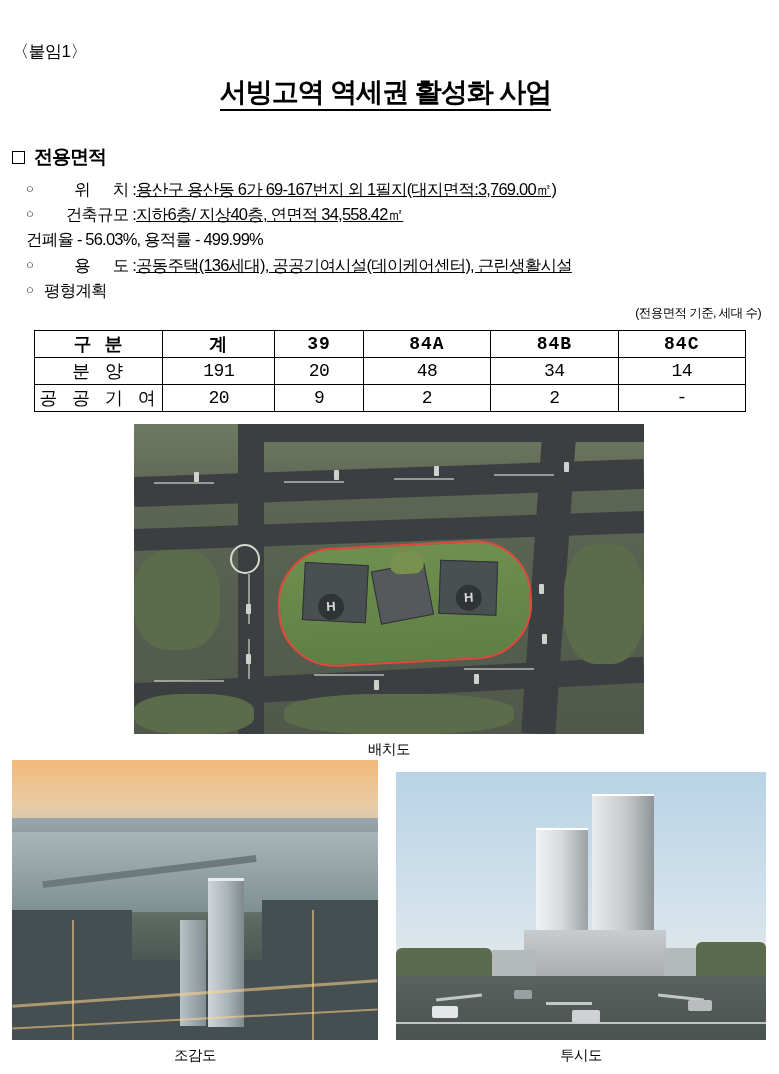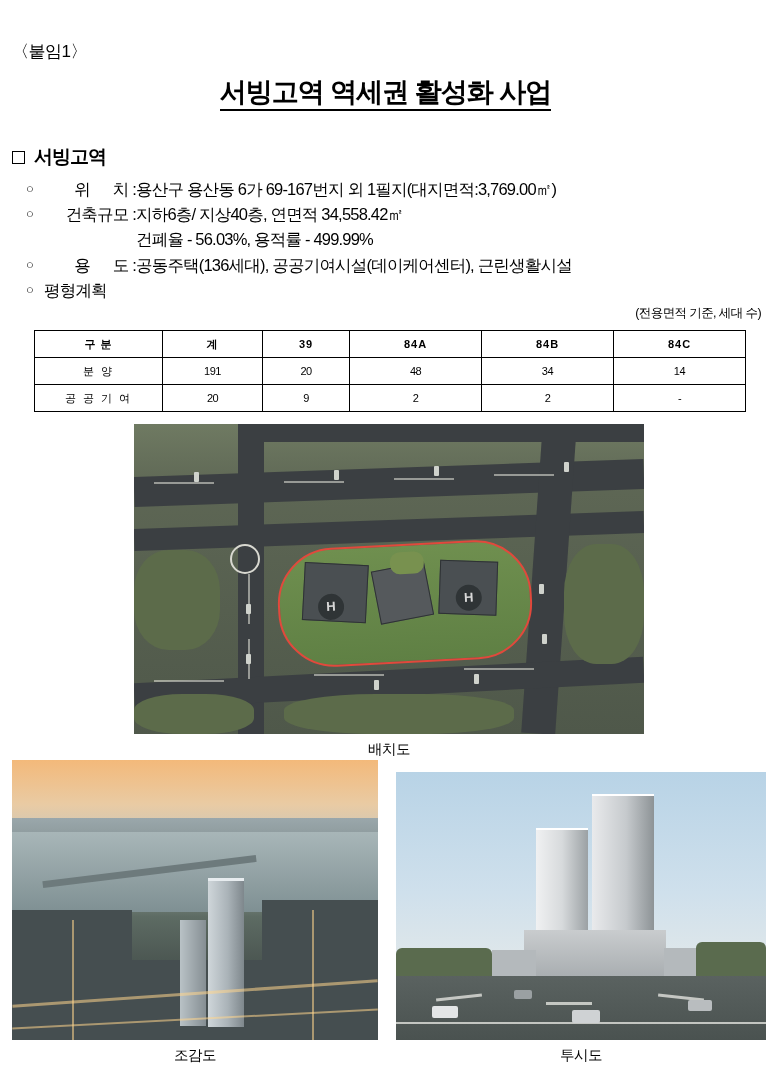--- a/index.html
+++ b/index.html
@@ -83,39 +83,40 @@
   }
   .blabel {
     flex: none;
     width: 92px;
     line-height: 22px;
     white-space: pre;
     text-align: right;
   }
   .bval {
     line-height: 22px;
+    text-decoration: underline;
   }
   .bval2 {
-    margin-left: 110px;
     line-height: 23px;
   }
   .unitnote {
     position: absolute;
     right: 18px;
     top: 305px;
     font-size: 12.5px;
     letter-spacing: -0.6px;
   }
   table.plan {
     position: absolute;
     left: 34px;
     top: 330px;
     width: 712px;
     border-collapse: collapse;
-    font-size: 11px;
+    font-size: 18px;
+    font-family: Liberation Mono, monospace;
   }
   table.plan td {
     border: 1px solid #000;
     text-align: center;
     height: 24px;
     letter-spacing: -0.5px;
   }
   table.plan tr.head td {
     font-weight: bold;
     letter-spacing: 1px;
@@ -293,21 +294,21 @@
 <body>
 
 <div class="page">
 
   <div class="attach-label">〈붙임1〉</div>
 
   <div class="doc-title"><span>서빙고역 역세권 활성화 사업</span></div>
 
   <div class="section-head">
     <span class="sq"></span>
-    <span>서빙고역</span>
+    <span>전용면적</span>
   </div>
 
   <div class="bullets">
 
     <div class="brow">
       <span class="circ">○</span>
       <span class="blabel">위      치 :</span>
       <span class="bval">용산구 용산동 6가 69-167번지 외 1필지(대지면적:3,769.00㎡)</span>
     </div>
 

